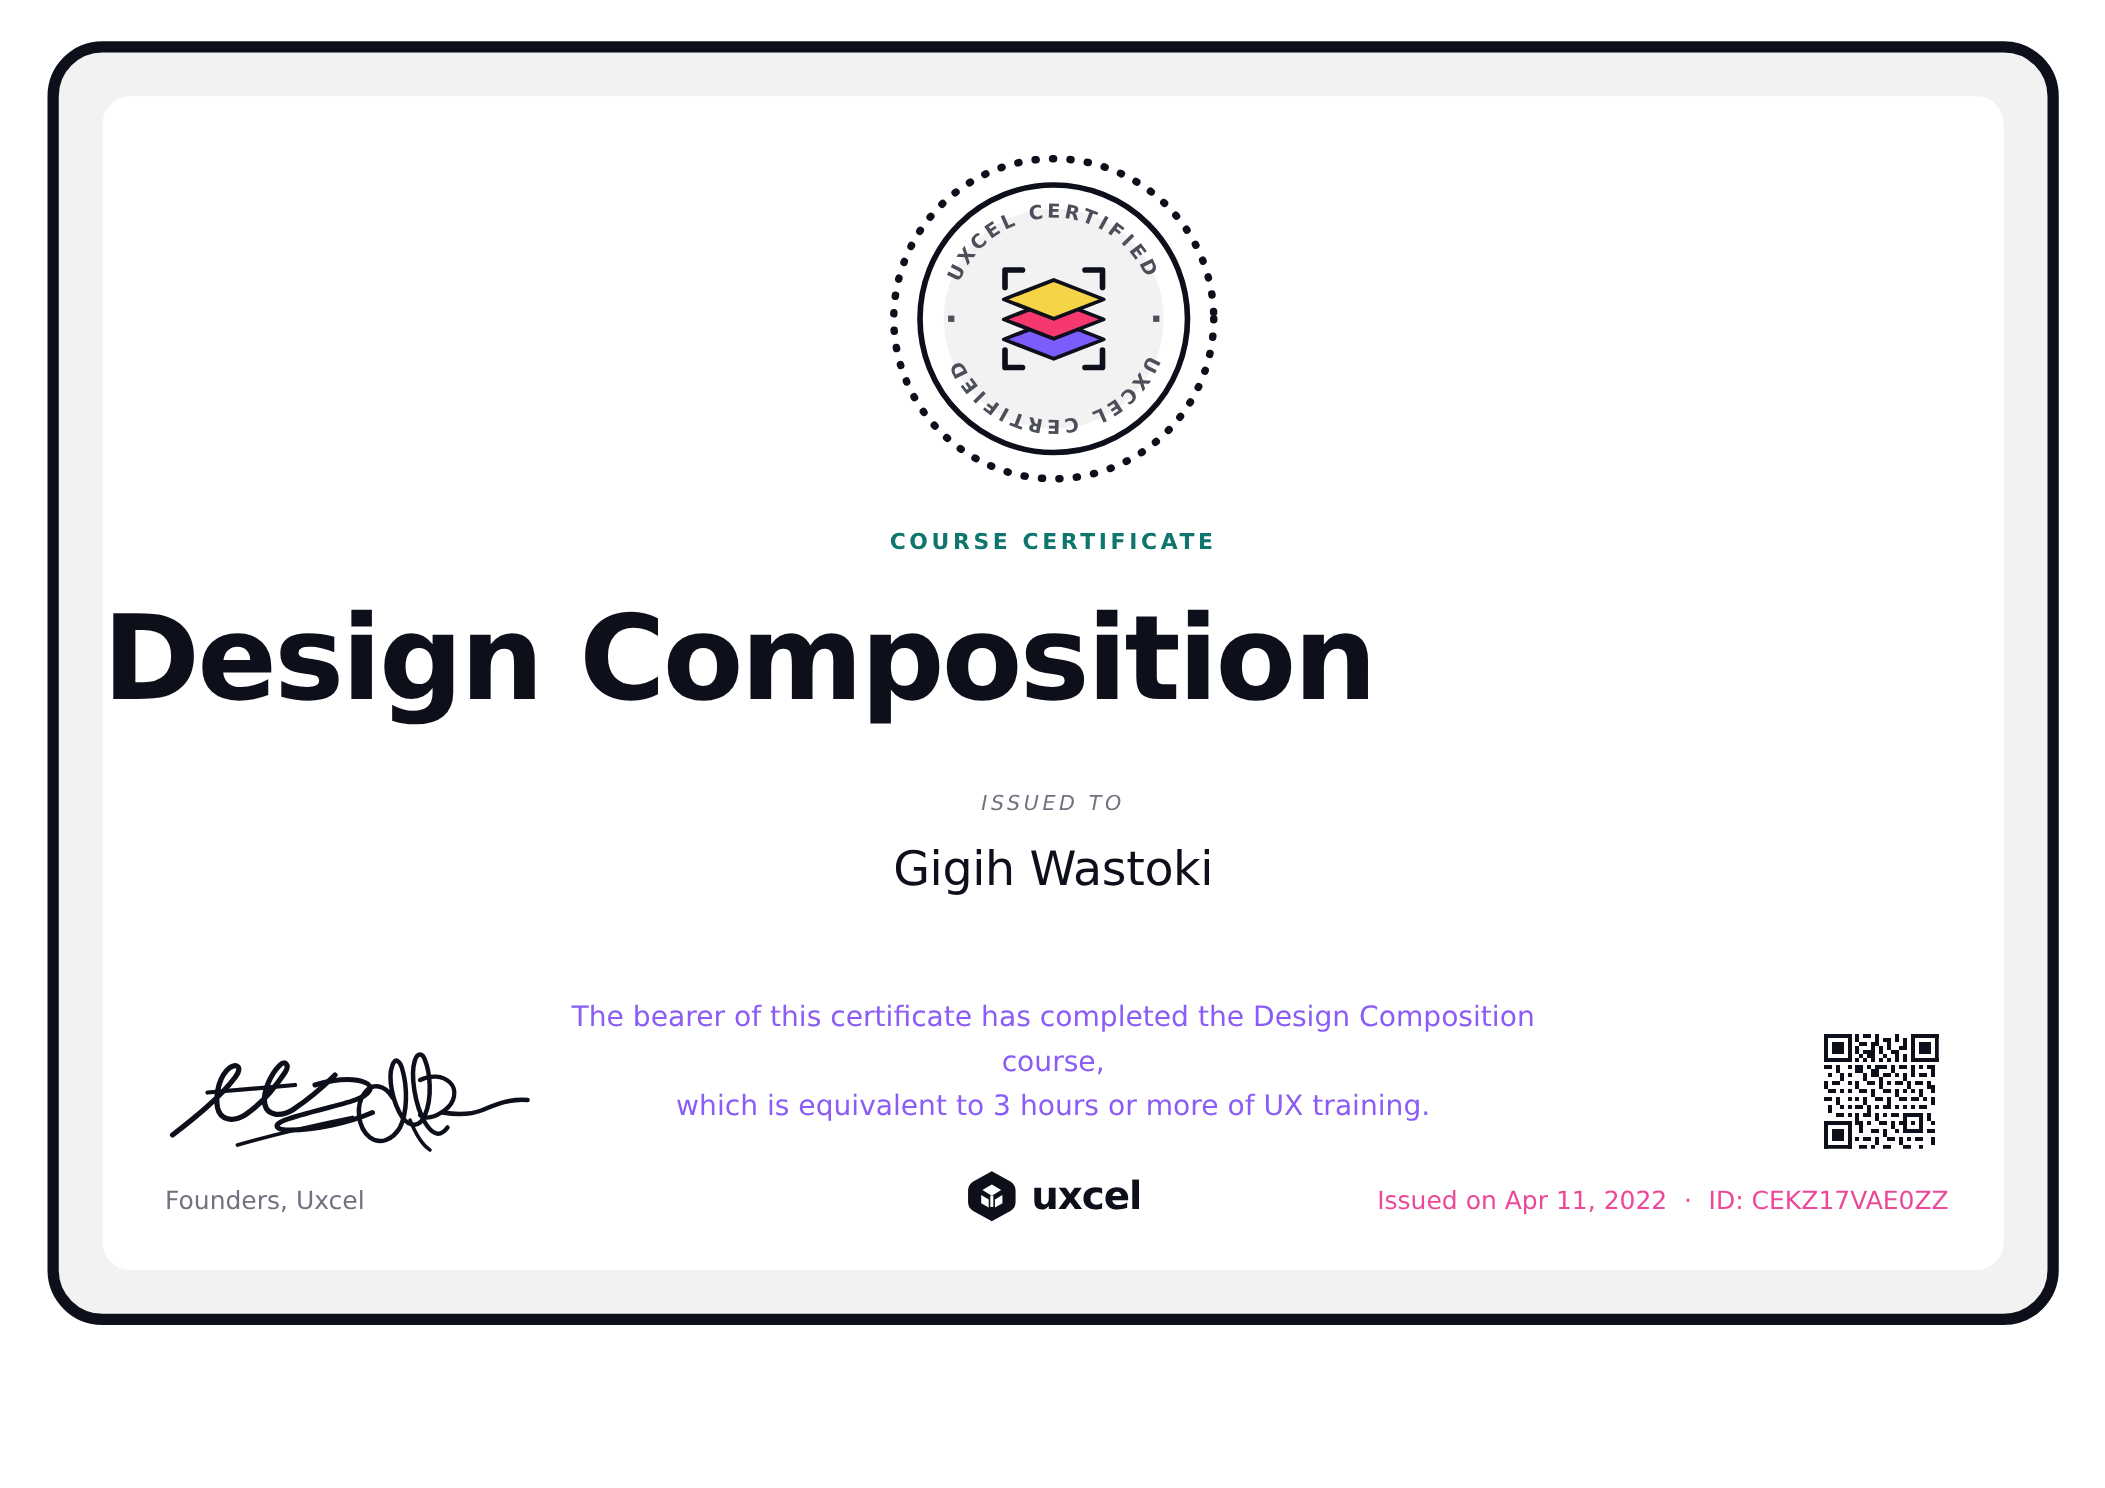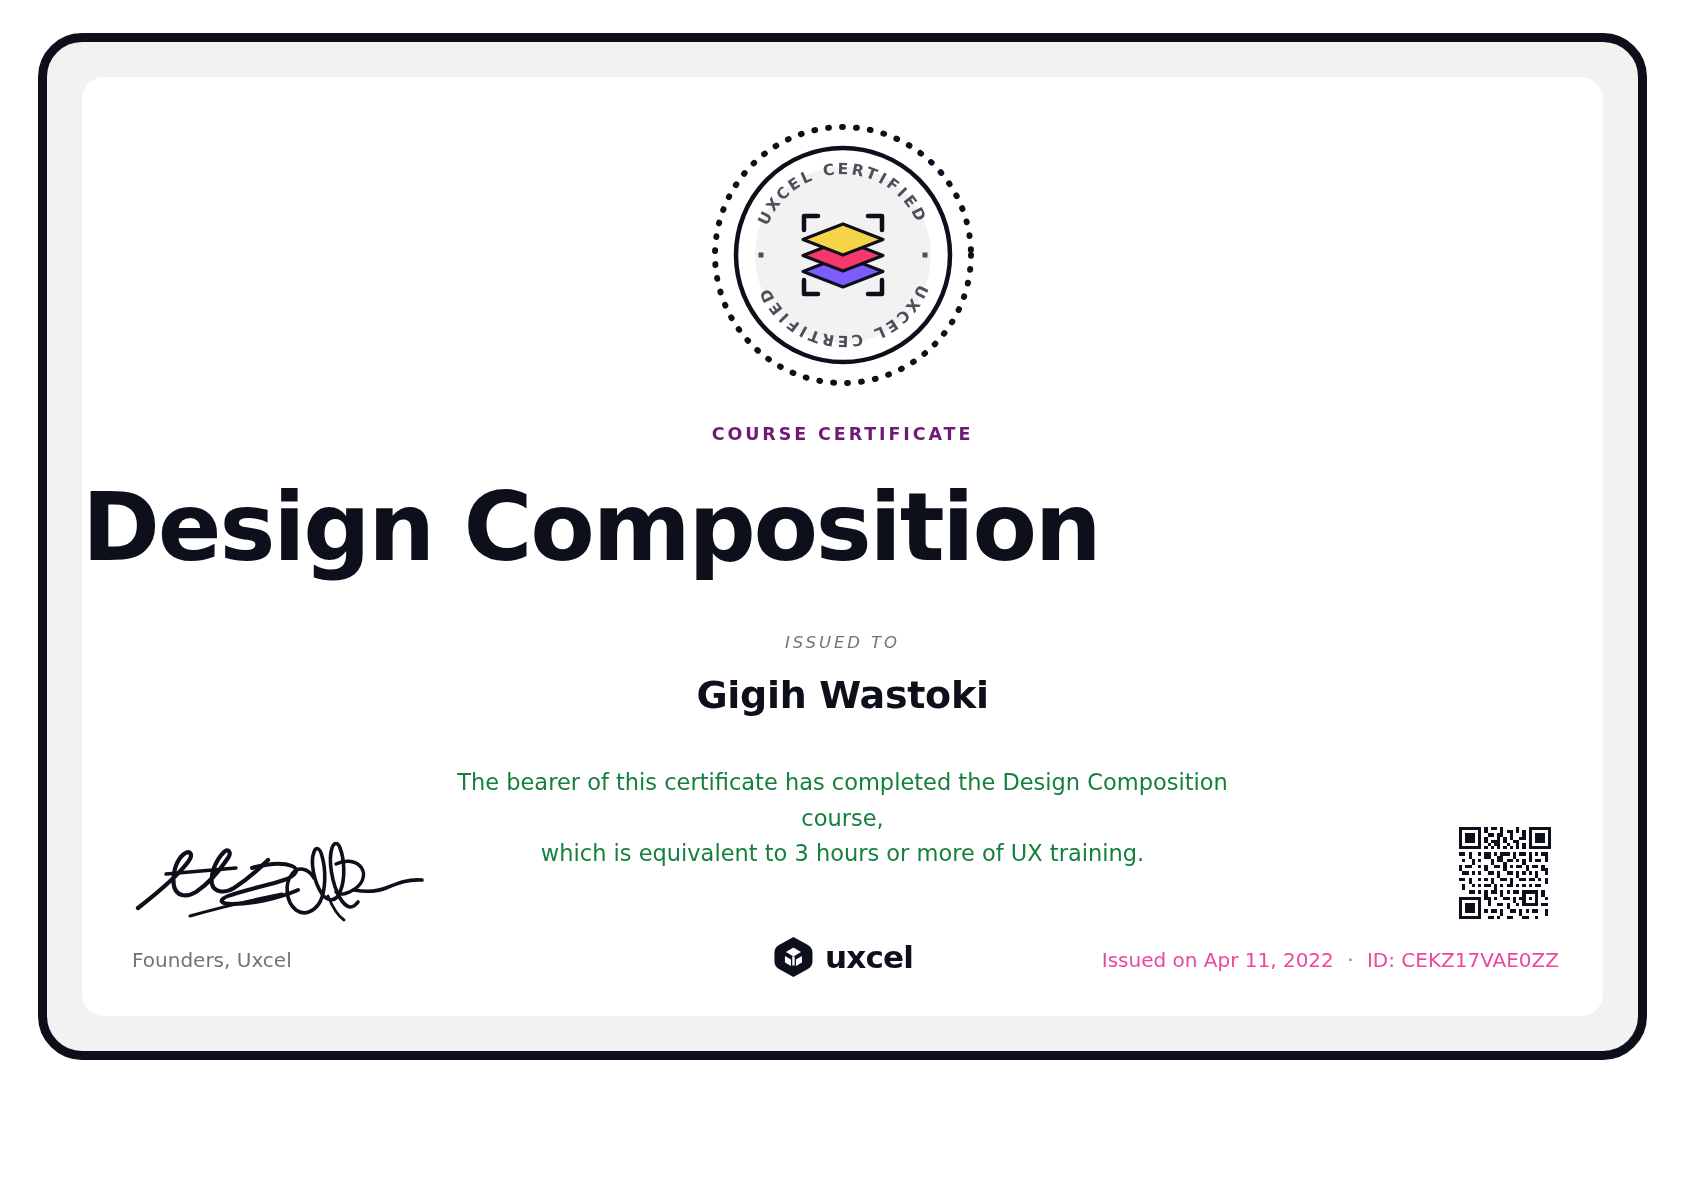--- a/index.html
+++ b/index.html
@@ -46,21 +46,21 @@
 
   
   .eyebrow {
     position: absolute;
     left: 0; right: 0;
     top: 347px;
     text-align: center;
     font-size: 17.5px;
     font-weight: 700;
     letter-spacing: 2.9px;
-    color: #701a75;
+    color: #0f766e;
   }
 
   .course-title {
     position: absolute;
     left: 0; right: 0;
     top: 400px;
     text-align: left;
     font-size: 94px;
     line-height: 1.08;
     font-weight: 700;
@@ -80,35 +80,35 @@
     color: #70737f;
     font-style: italic;
   }
 
   .recipient-name {
     position: absolute;
     left: 0; right: 0;
     top: 596px;
     text-align: center;
     font-size: 38px;
-    font-weight: 700;
+    font-weight: 400;
     letter-spacing: -0.3px;
     color: #0d0f1a;
   }
 
   .description {
     position: absolute;
     left: 50%;
     transform: translateX(-50%);
-    top: 688px;
+    top: 720px;
     width: 840px;
     text-align: center;
     font-size: 22.5px;
     line-height: 1.58;
-    color: #15803d;
+    color: #8b5cf6;
     font-weight: 400;
   }
 
   
   .signatures {
     position: absolute;
     left: 50px;
     bottom: 92px;
     width: 330px;
     height: 90px;

